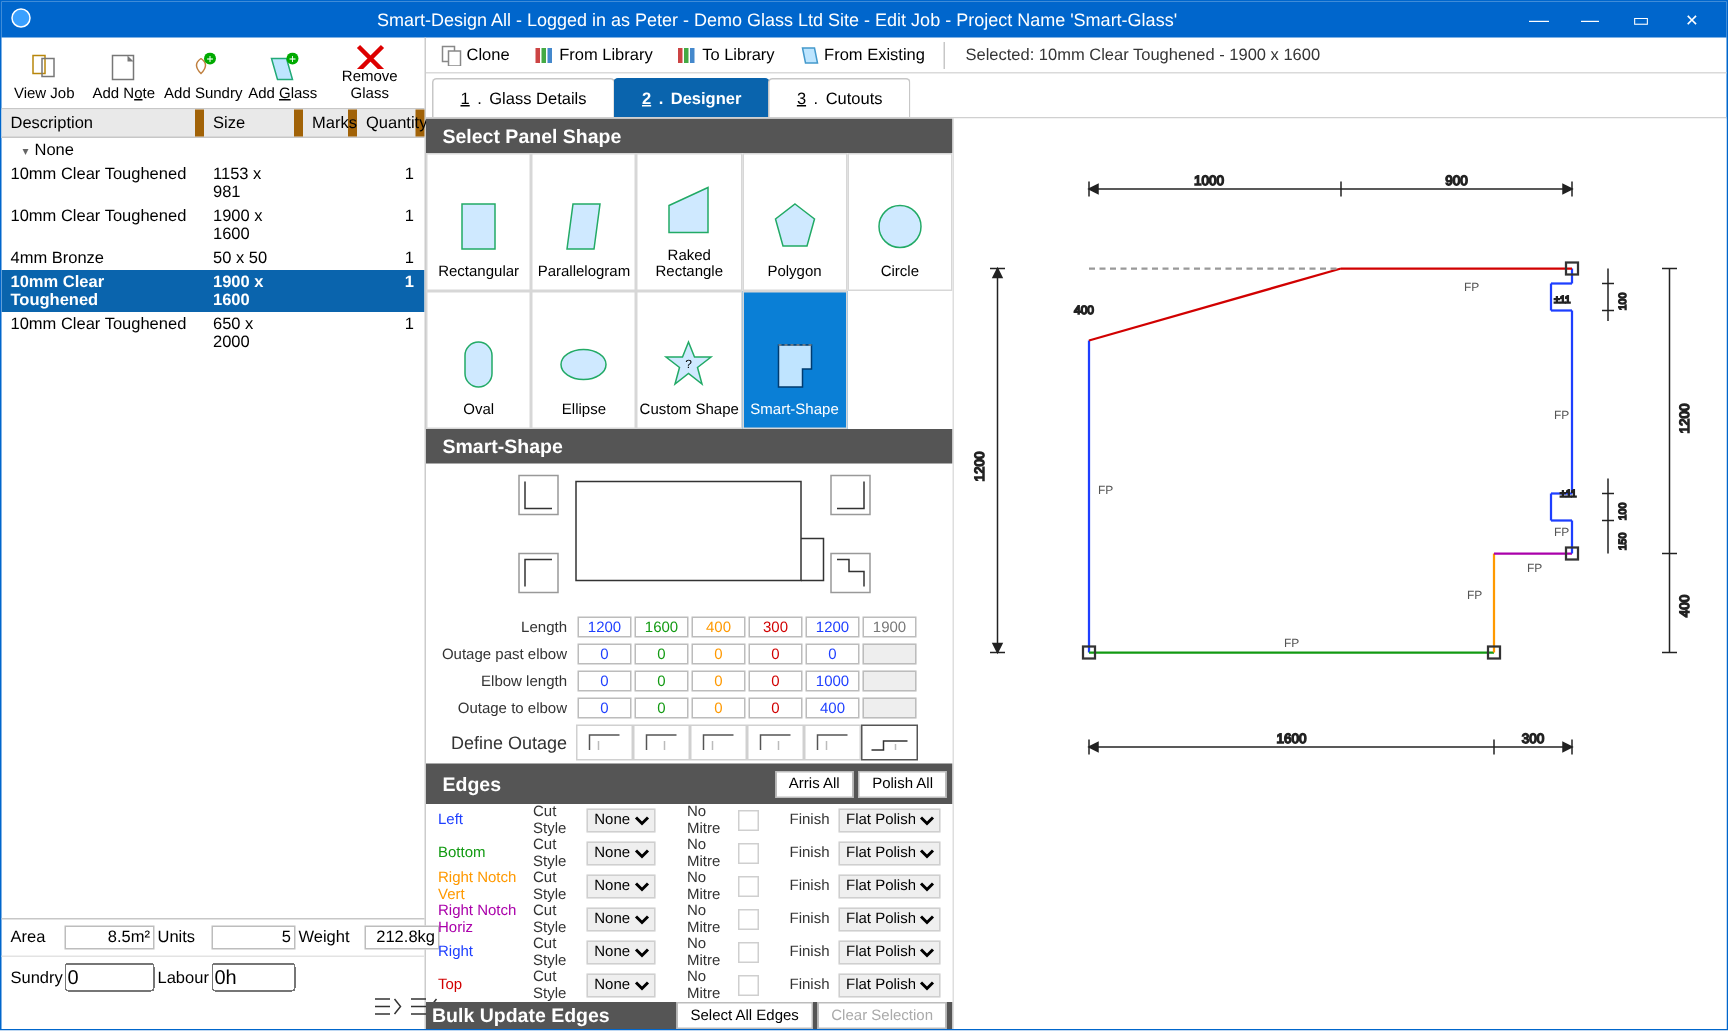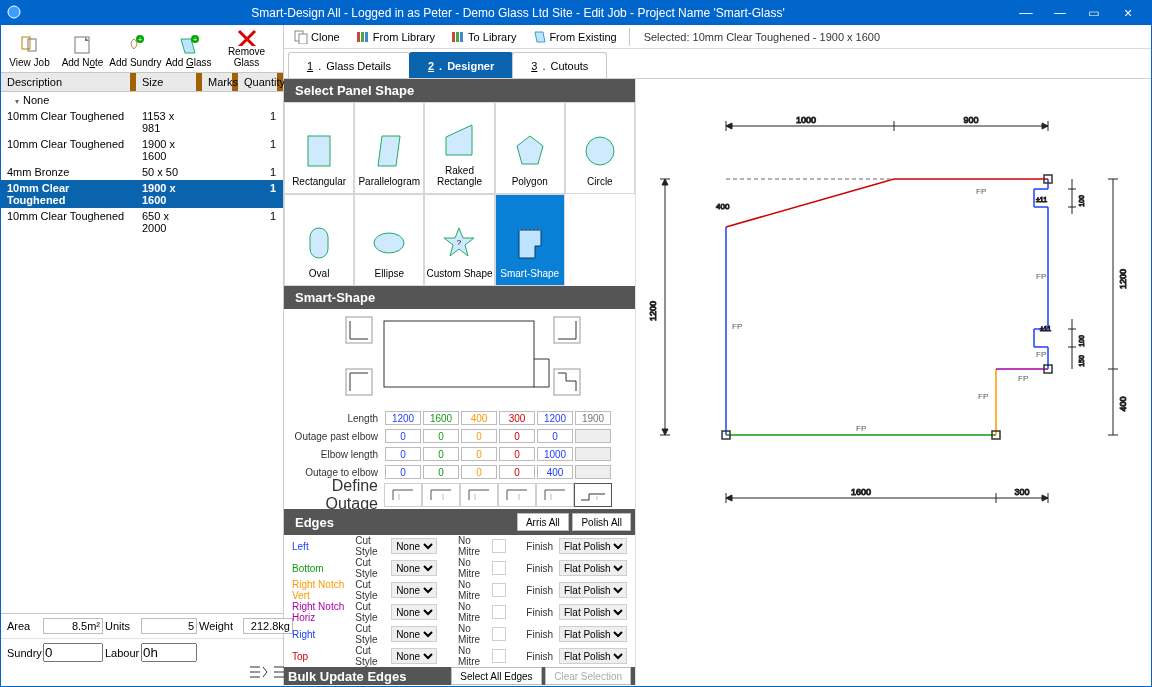--- a/index.html
+++ b/index.html
@@ -64,21 +64,21 @@
   .smart-diag svg { position:absolute; }
   .smart-table { font-size:10px; }
   .smart-table .row { display:flex; align-items:center; height:18px;}
   .smart-table .lab { width:100px; text-align:right; padding-right:6px; color:#333;}
   .smart-table .cell { width:38px; text-align:center; }
   .smart-table input { width:36px; height:14px; font-size:10px; text-align:center; border:1px solid #bcbcbc; }
   .smart-table .hdr .cell { font-weight:400; }
   .cA{color:#1e3fff;} .cB{color:#129a12;} .cC{color:#ff9900;} .cD{color:#d10000;} .cE{color:#1e3fff;} .cF{color:#777;}
 
   .define-row { display:flex; align-items:center; height:28px; }
-  .define-row .lab { width:100px; text-align:right; padding-right:6px; font-size:16px;}
+  .define-row .lab { width:100px; text-align:right; padding-right:6px; font-size:12px;}
   .define-row .opt { width:38px; height:24px; border:1px solid #d0d0d0; margin-right:0; display:flex; align-items:center; justify-content:center; cursor:pointer;}
   .define-row .opt svg{width:28px;height:18px;}
 
   .edges-head { display:flex; align-items:center; justify-content:space-between; padding-right:4px;}
   .edges-head .btn { font-size:10px; height:18px; padding:0 8px; border:1px solid #bcbcbc; background:#fff; cursor:pointer;}
   .edges-rows { }
   .edge-row { display:flex; align-items:center; height:22px; padding:0 8px; font-size:10px; gap:6px;}
   .edge-row .enm { width:78px; }
   .edge-row .lab { color:#333; }
   .edge-row select { height:16px; font-size:10px; border:1px solid #cfcfcf; }

